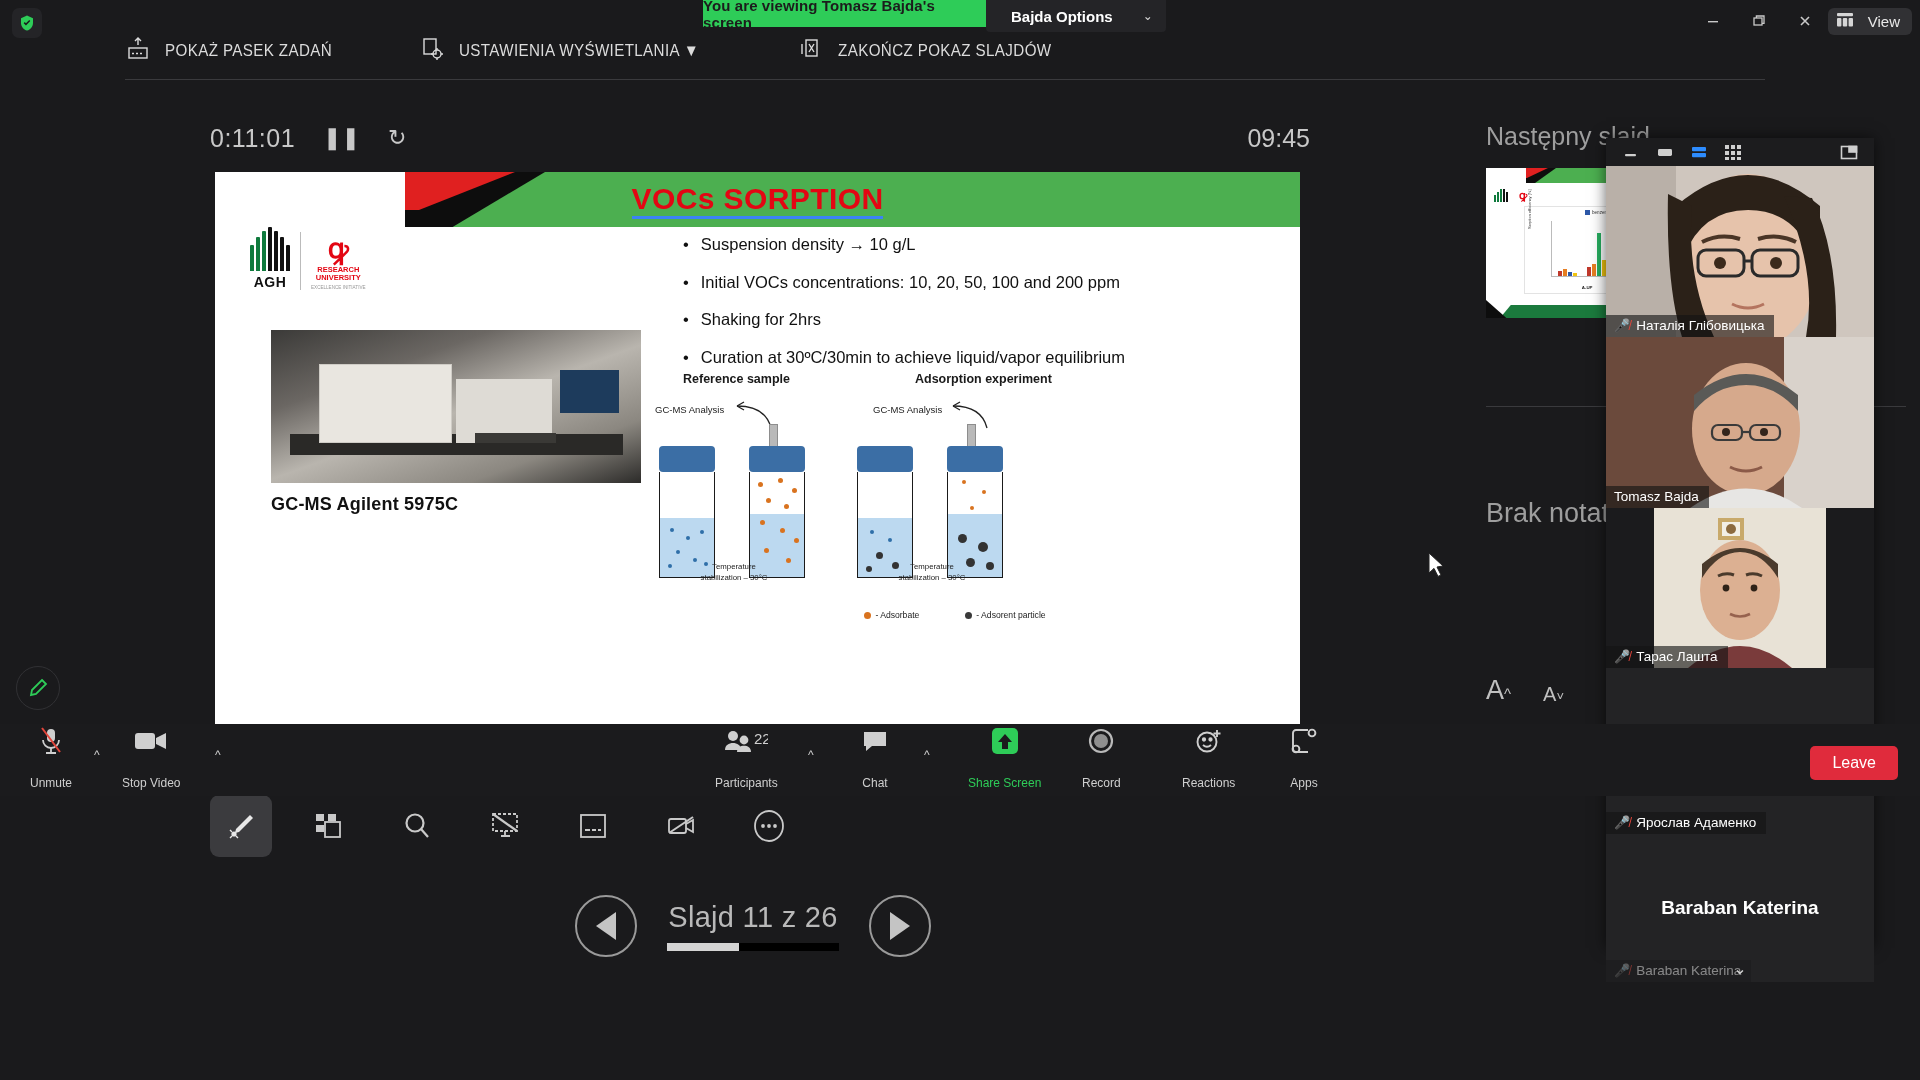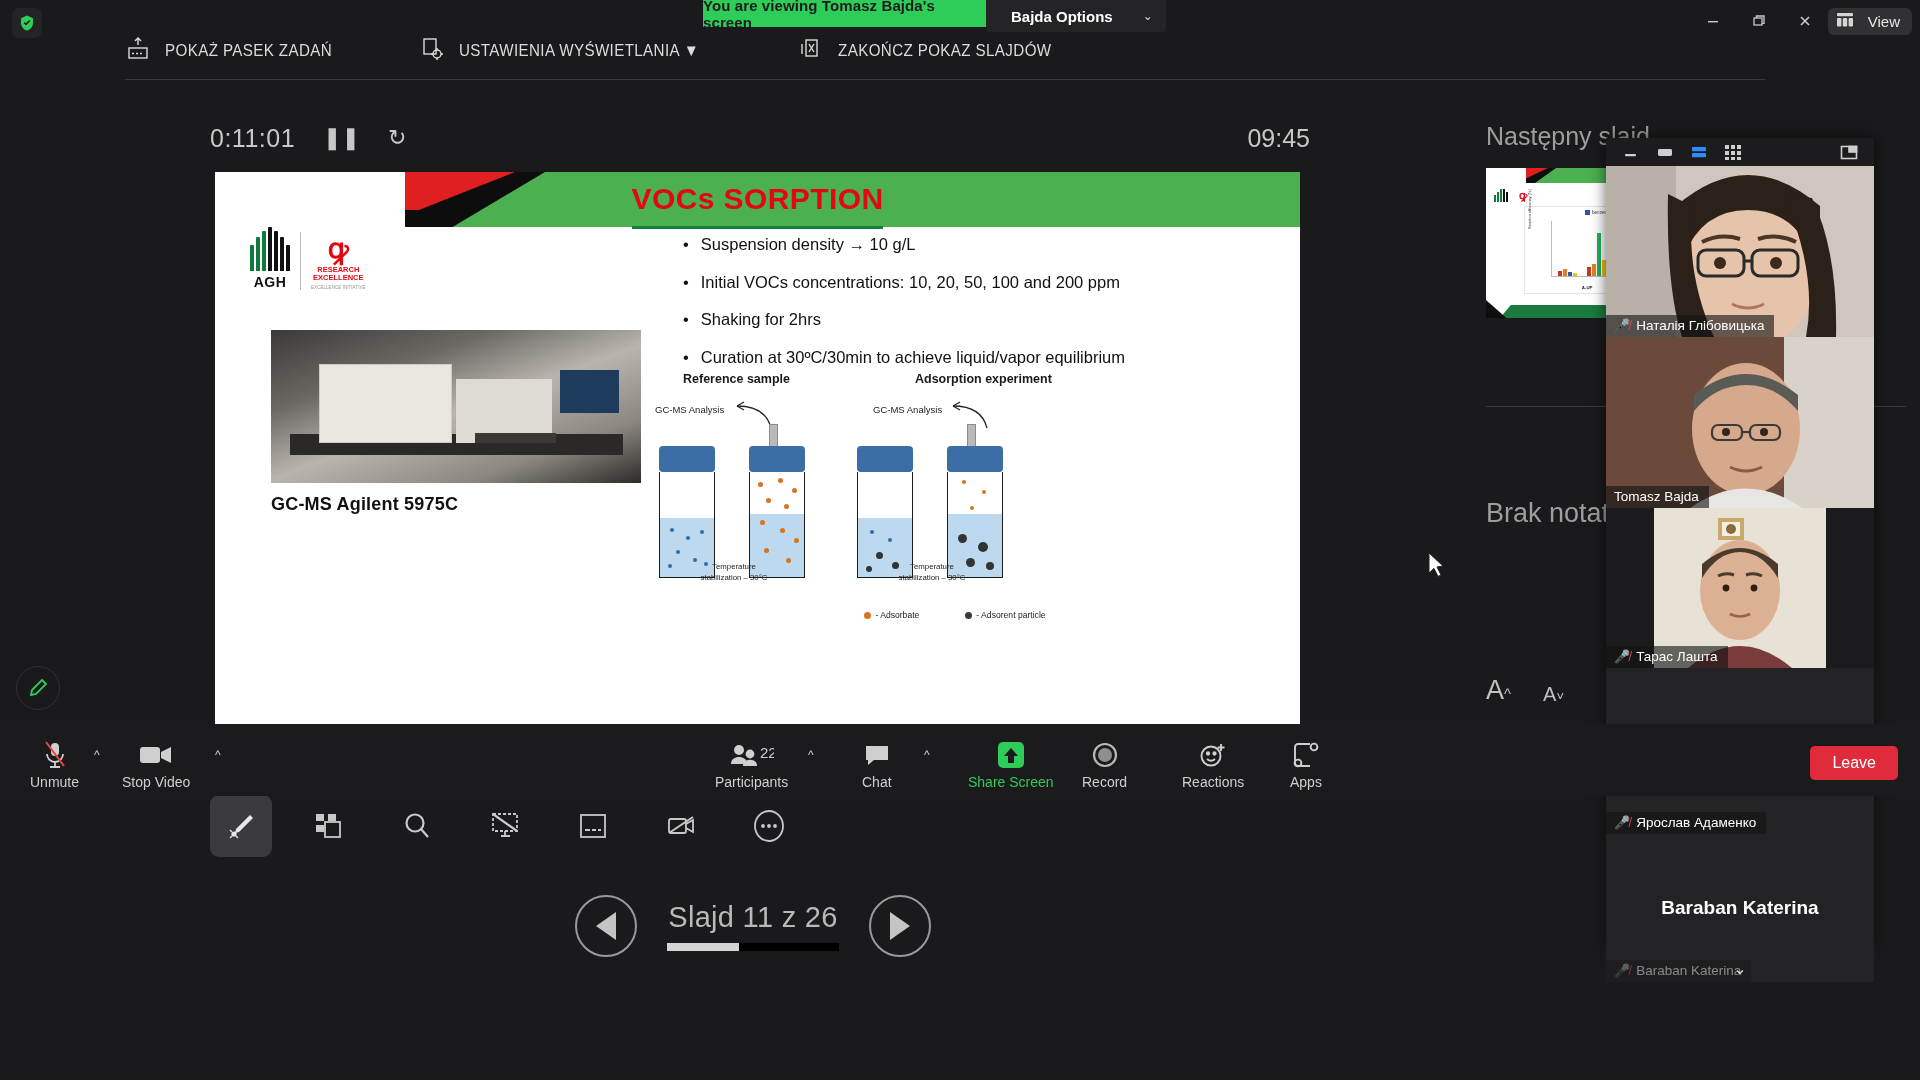--- a/index.html
+++ b/index.html
@@ -82,21 +82,21 @@
     position: absolute; left: 0; top: 0; width: 300px; height: 38px; background: #e02020;
     clip-path: polygon(0 0, 100% 0, 68% 100%, 0 100%);
   }
   .slide-topbar .white-gap {
     position: absolute; left: 0; top: 0; width: 190px; height: 55px; background: #fff;
   }
   .slide-title {
     position: absolute; left: 0; top: 10px; width: 100%; text-align: center;
     color: #e30613; font-size: 30px; font-weight: bold; letter-spacing: .4px;
   }
-  .slide-title span { border-bottom: 3px solid #15803d; padding-bottom: 11px; }
+  .slide-title span { border-bottom: 3px solid #3b82f6; padding-bottom: 1px; }
 
   .agh-logo { position: absolute; left: 35px; top: 46px; width: 135px; height: 72px; display:flex; align-items:flex-end; gap:10px;}
   .agh-mark { display:flex; flex-direction: column; align-items:center;}
   .agh-bars { display: flex; align-items: flex-end; height: 44px; gap: 2px; }
   .agh-bars i { display:block; width:4px; background:#0f7a3d; border-radius: 1px 1px 0 0;}
   .agh-text { font-size: 14px; font-weight: bold; color: #111; margin-top: 3px; letter-spacing: .5px;}
   .agh-div { width:1px; height: 58px; background: #bbb; }
   .ru-mark { display:flex; flex-direction: column; align-items:center; }
   .ru-glyph { color: #e30613; font-size: 28px; line-height: 1; font-weight: bold; }
   .ru-text { font-size: 7.5px; color:#e30613; font-weight:bold; text-align:center; line-height:1.15; margin-top:3px;}
@@ -214,21 +214,21 @@
   .tile.speaking { outline: 3px solid #8ac44b; outline-offset: -3px; }
   .tile .centername { position: absolute; left: 0; right: 0; top: 50%; transform: translateY(-50%);
     text-align: center; color: #fff; font-size: 19px; font-weight: bold; }
   .avatar-face { position:absolute; inset:0; }
   .chev-more { position: absolute; left: 50%; bottom: 4px; transform: translateX(-50%); color: #d2d2d2; font-size: 16px; }
 
   
   .zbar { position: absolute; left: 0; bottom: 0; width: 1920px; height: 72px; background: #1b1b1d; }
   .zitem { position: absolute; bottom: 6px; display: flex; flex-direction: column; align-items: center; color: #cfcfcf; }
   .zitem .ic { height: 32px; display:flex;align-items:center;justify-content:flex-end; }
-  .zitem .lb { font-size: 14px; margin-top: 3px; }
+  .zitem .lb { font-size: 12px; margin-top: 19px; }
   .caret { position: absolute; font-size: 12px; color: #cfcfcf; bottom: 34px; }
   .leave-btn {
     position: absolute; right: 22px; bottom: 16px; background: #e02b3c; color: #fff;
     padding: 8px 22px; border-radius: 5px; font-size: 16px;
   }
   .pen-btn {
     position: absolute; left: 16px; bottom: 86px; width: 44px; height: 44px; border-radius: 50%;
     border: 1px solid #313134; display:flex; align-items:center; justify-content:center; color:#2ecc58;
   }
   .shield {
@@ -346,21 +346,21 @@
           <i style="height:34px;background:#111"></i>
             <i style="height:26px;background:#111"></i>
         </div>
         <div class="agh-text">AGH</div>
       </div>
       <div class="agh-div"></div>
       <div class="ru-mark">
         <div class="ru-glyph">ꝙ</div>
         <div class="ru-text">
           <div>RESEARCH</div>
-          <div>EXCELLENCE</div>
+          <div>UNIVERSITY</div>
         </div>
         <div class="ru-sub">EXCELLENCE INITIATIVE</div>
       </div>
     </div>
 
     <ul class="bullets">
       <li>
           <span class="dot">•</span>
           <span>Suspension density → 10 g/L</span>
         </li>

